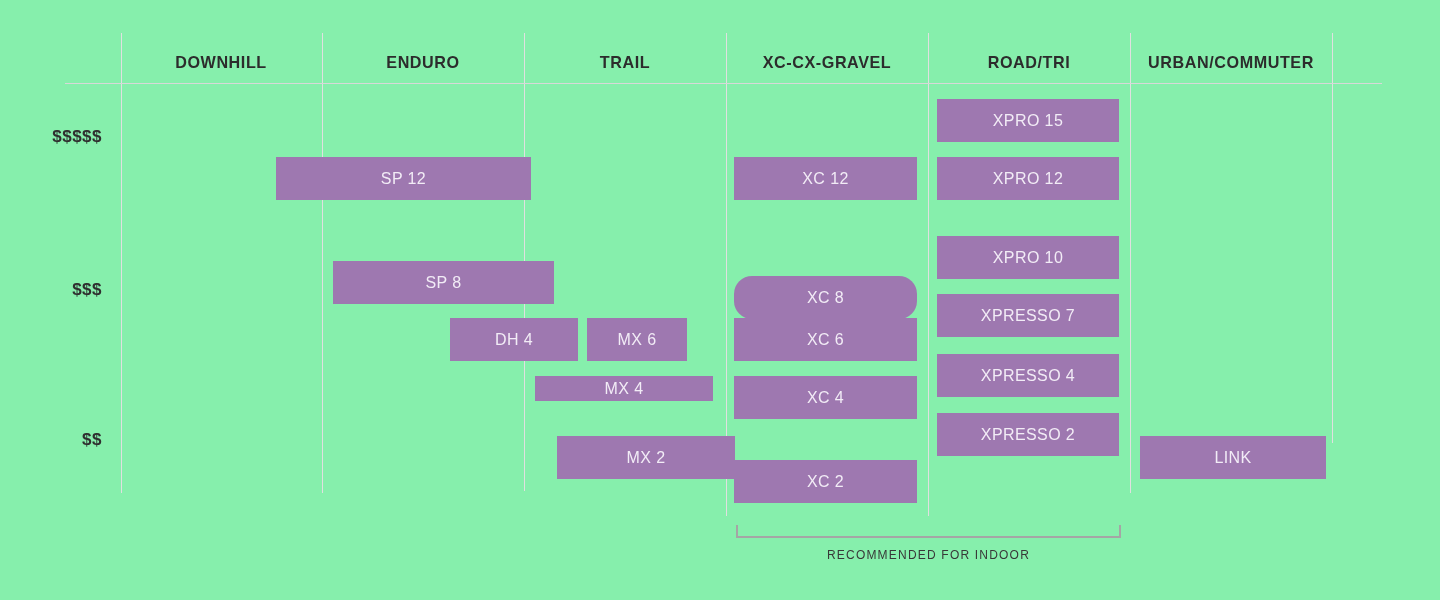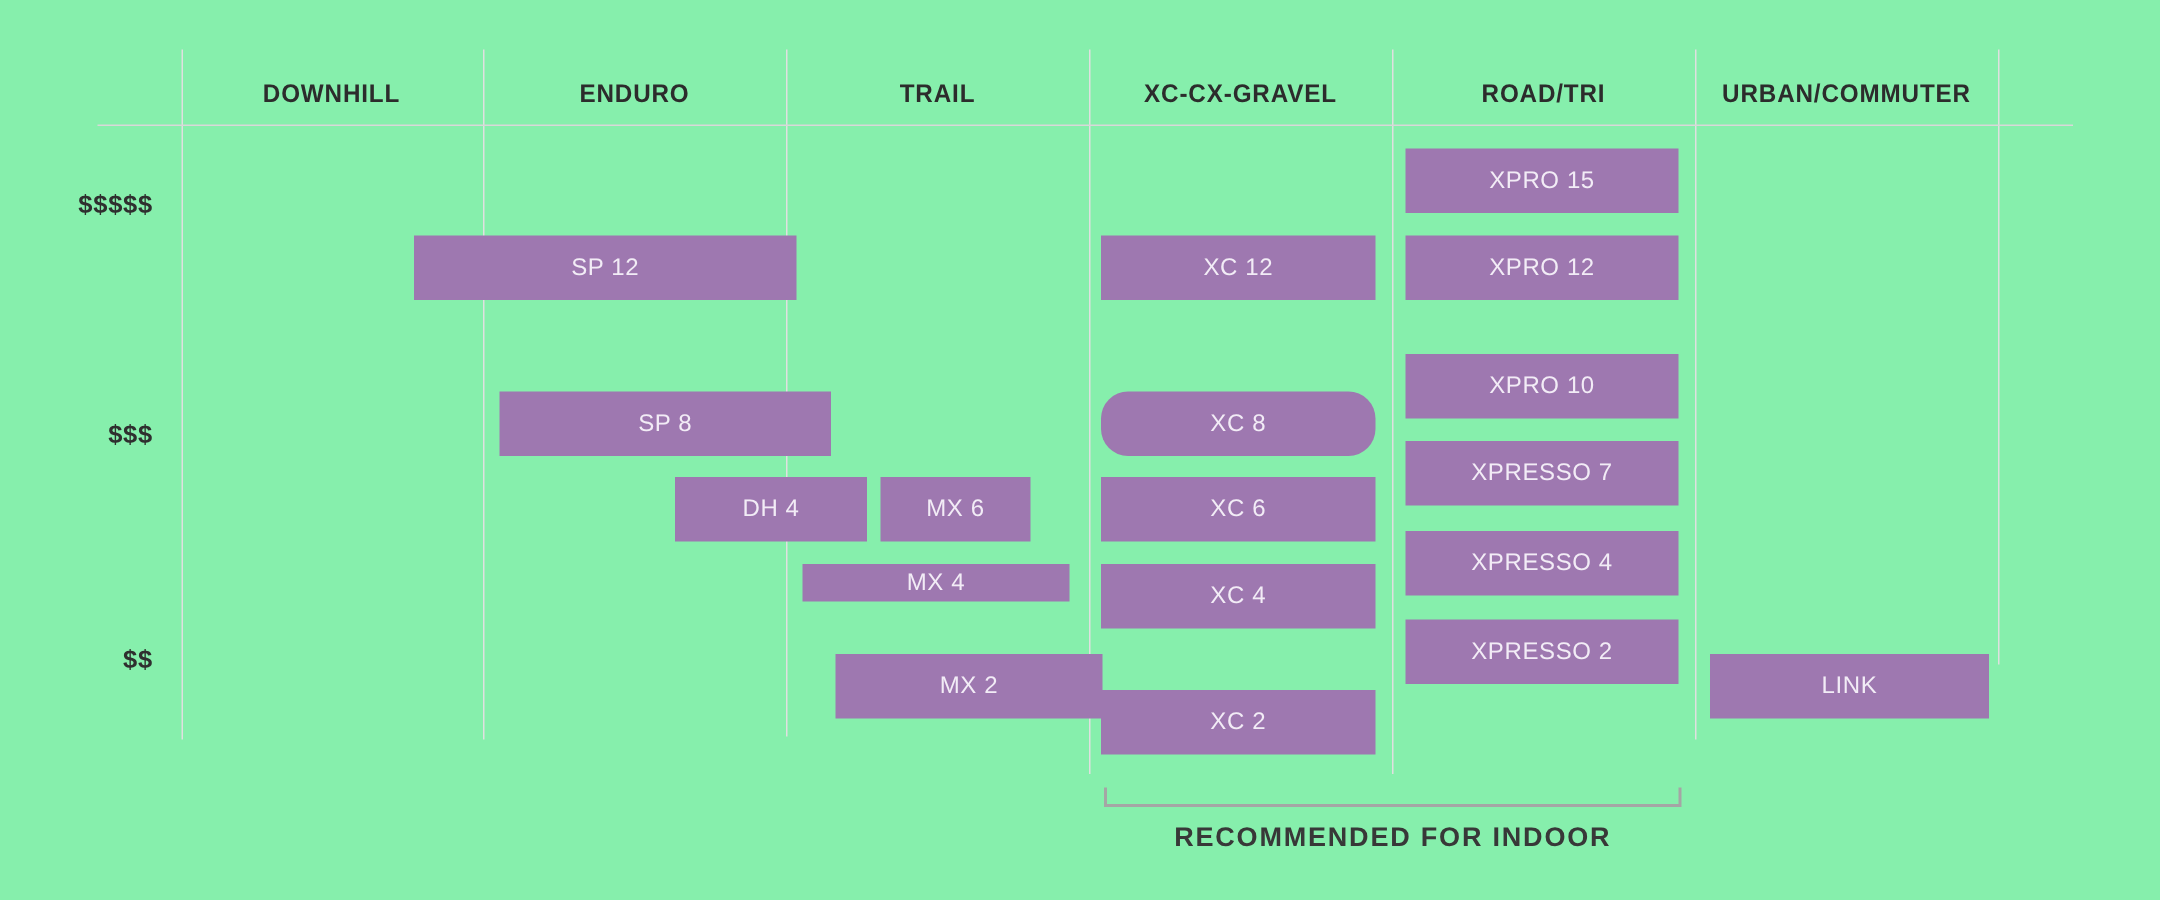--- a/index.html
+++ b/index.html
@@ -30,21 +30,21 @@
     background:#9e78b0;
     display:flex;align-items:center;justify-content:center;
     color:#f2ecf6;font-size:16px;letter-spacing:0.4px;
     white-space:nowrap;
   }
   .bracket-h{position:absolute;height:2px;background:#a5a5a5;}
   .bracket-tick{position:absolute;width:2px;background:#a5a5a5;}
   .annotation{
     position:absolute;
     text-align:center;
-    font-size:18px;font-weight:700;letter-spacing:1.2px;
+    font-size:12px;font-weight:400;letter-spacing:1.2px;
     color:#383838;white-space:nowrap;
   }
 </style>
 </head>
 <body>
 
 <div class="canvas">
   <div id="generated">
       <div class="vline" style="left: 121px; top: 33px; height: 460px;"></div>
       <div class="vline" style="left: 322px; top: 33px; height: 460px;"></div>
@@ -62,21 +62,21 @@
       <div class="col-header" style="left: 1231px; top: 63px;">URBAN/COMMUTER</div>
       <div class="price-label" style="top: 137px;">$$$$$</div>
       <div class="price-label" style="top: 290px;">$$$</div>
       <div class="price-label" style="top: 440px;">$$</div>
       <div class="bar" style="left: 937px; top: 99px; width: 182px; height: 43px;">XPRO 15</div>
       <div class="bar" style="left: 256px; top: 157px; width: 255px; height: 43px; margin-left: 20px;">SP 12</div>
       <div class="bar" style="left: 734px; top: 157px; width: 183px; height: 43px;">XC 12</div>
       <div class="bar" style="left: 937px; top: 157px; width: 182px; height: 43px;">XPRO 12</div>
       <div class="bar" style="left: 937px; top: 236px; width: 182px; height: 43px;">XPRO 10</div>
       <div class="bar" style="left: 333px; top: 261px; width: 221px; height: 43px;">SP 8</div>
-      <div class="bar" style="left: 734px; top: 261px; width: 183px; height: 43px; border-radius: 18px;">XC 8</div>
+      <div class="bar" style="left: 734px; top: 276px; width: 183px; height: 43px; border-radius: 18px;">XC 8</div>
       <div class="bar" style="left: 937px; top: 294px; width: 182px; height: 43px;">XPRESSO 7</div>
       <div class="bar" style="left: 450px; top: 318px; width: 128px; height: 43px;">DH 4</div>
       <div class="bar" style="left: 587px; top: 318px; width: 100px; height: 43px;">MX 6</div>
       <div class="bar" style="left: 734px; top: 318px; width: 183px; height: 43px;">XC 6</div>
       <div class="bar" style="left: 937px; top: 354px; width: 182px; height: 43px;">XPRESSO 4</div>
       <div class="bar" style="left: 535px; top: 376px; width: 178px; height: 25px;">MX 4</div>
       <div class="bar" style="left: 734px; top: 376px; width: 183px; height: 43px;">XC 4</div>
       <div class="bar" style="left: 937px; top: 413px; width: 182px; height: 43px;">XPRESSO 2</div>
       <div class="bar" style="left: 535px; top: 436px; width: 178px; height: 43px; margin-left: 22px;">MX 2</div>
       <div class="bar" style="left: 734px; top: 460px; width: 183px; height: 43px;">XC 2</div>

